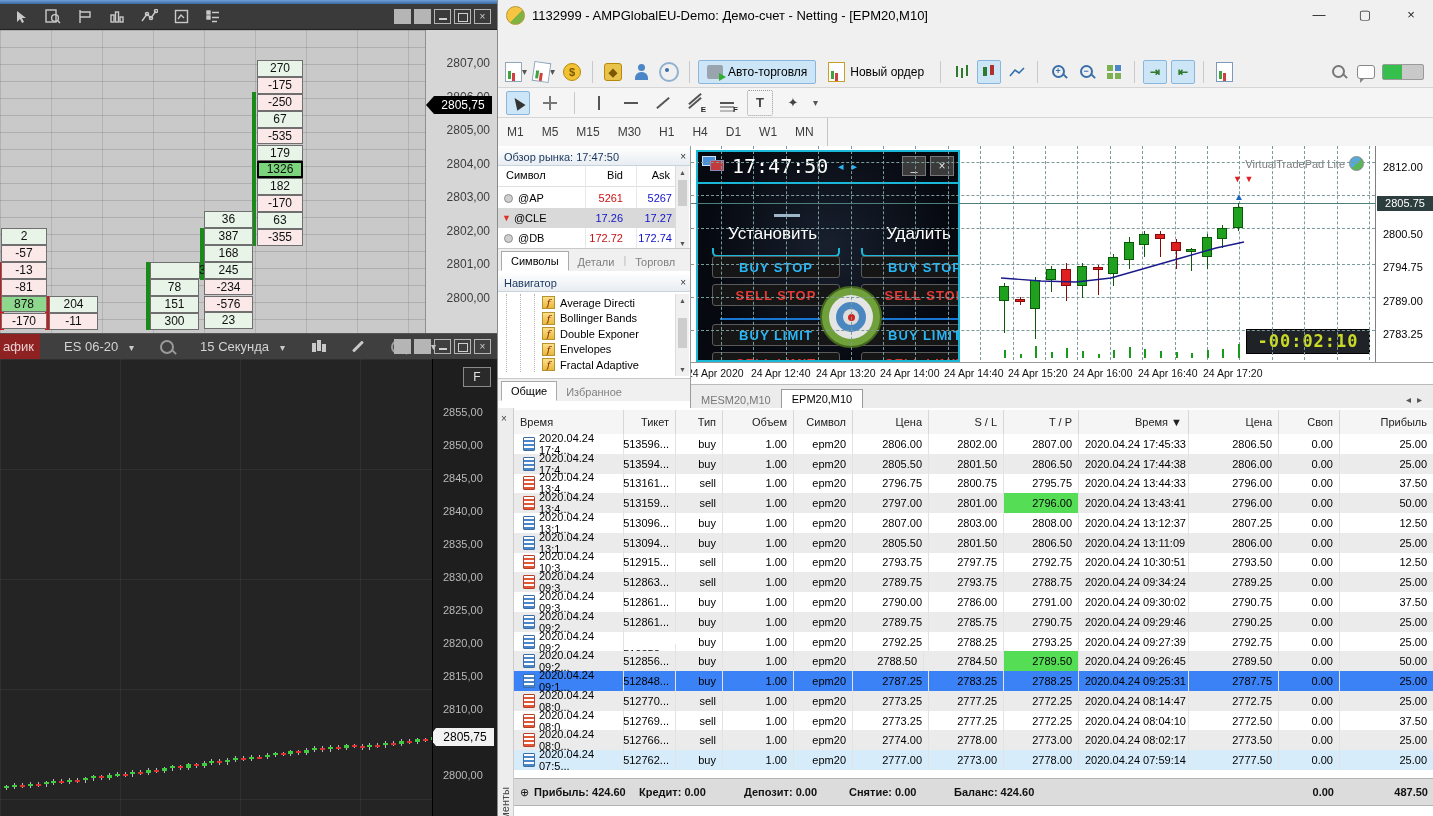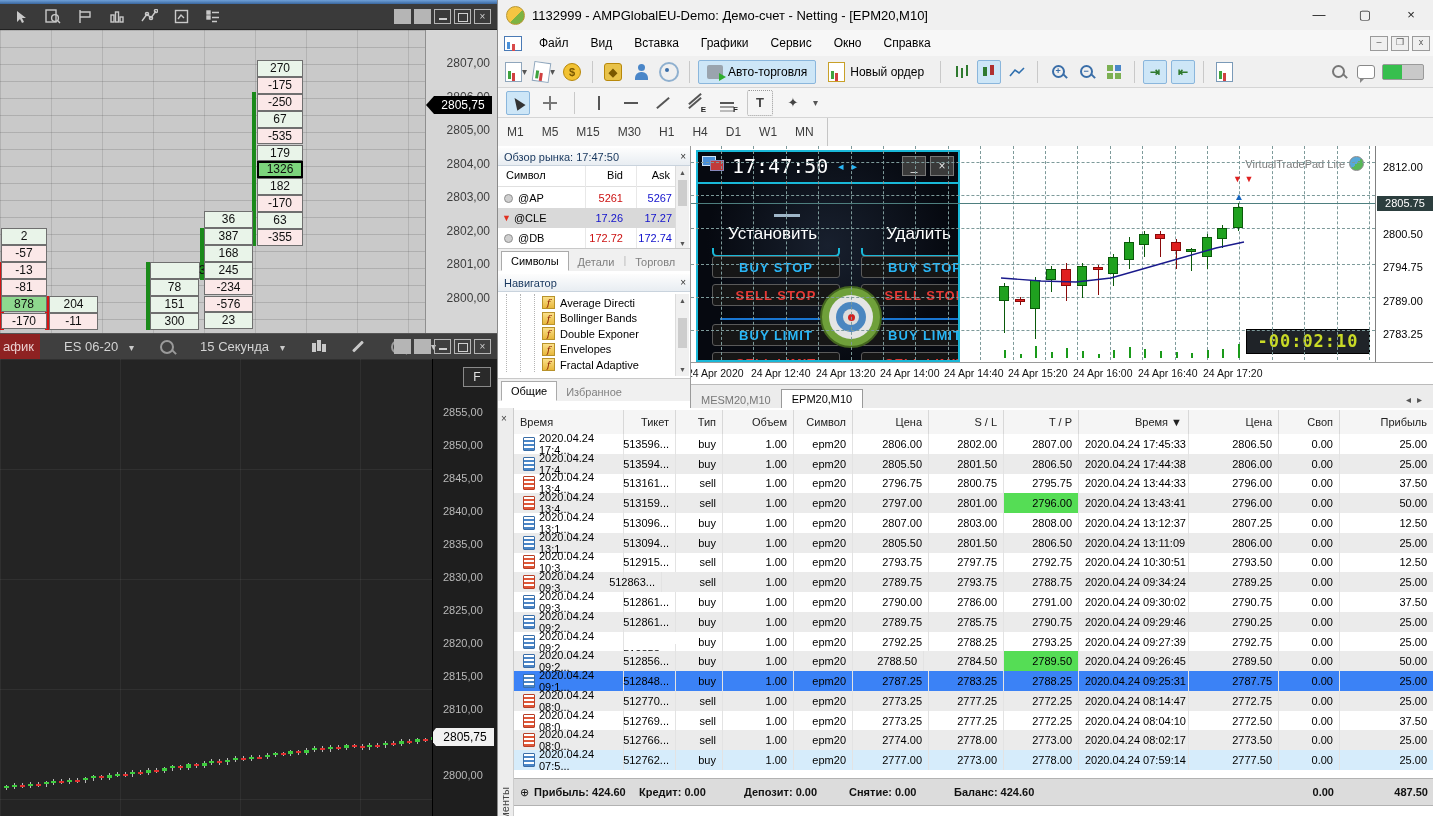--- a/index.html
+++ b/index.html
@@ -510,35 +510,20 @@
   <div class="abs mt">
 
     <div class="abs mt-title">
       <span class="mtlogo"></span>
       <span class="t">1132999 - AMPGlobalEU-Demo: Демо-счет - Netting - [EPM20,M10]</span>
       <span class="cap" style="right:92px;">—</span>
       <span class="cap" style="right:46px;">▢</span>
       <span class="cap" style="right:0;">×</span>
     </div>
 
-    <div class="abs mt-menu" id="mtMenu">
-      <span class="menuchart"></span>
-    <div class="mi">Файл</div>
-        <div class="mi">Вид</div>
-        <div class="mi">Вставка</div>
-        <div class="mi">Графики</div>
-        <div class="mi">Сервис</div>
-        <div class="mi">Окно</div>
-        <div class="mi">Справка</div>
-        <div style="position: absolute; right: 4px; top: 6px; display: flex;">
-          <div class="mdib">–</div>
-          <div class="mdib">❒</div>
-          <div class="mdib">x</div>
-        </div>
-      </div>
 
     <div class="abs mt-tool">
       <span class="tico">
           <span class="pgico"></span>
           <span class="chev" style="color:#555;">▾</span>
         </span>
       <span class="tico">
           <span class="pgico" style="transform:rotate(8deg);"></span>
           <span class="chev" style="color:#555;">▾</span>
         </span>
@@ -1036,21 +1021,21 @@
             <div class="tcell l" style="left: 565px; width: 110px;">2020.04.24 10:30:51</div>
             <div class="tcell r" style="left: 675px; width: 90px;">2793.50</div>
             <div class="tcell r" style="left: 765px; width: 61px;">0.00</div>
             <div class="tcell r" style="left: 826px; width: 94px;">12.50</div>
           </div>
           <div class="trow" style="top: 164.353px; height: 19.7647px; background: rgb(235, 235, 235);">
             <div class="tcell l" style="left: 0px; width: 110px;">
               <div class="doc sell"></div>
               <div>2020.04.24 09:3...</div>
             </div>
-            <div class="tcell r" style="left: 96px; width: 52px;">512863...</div>
+            <div class="tcell r" style="left: 110px; width: 52px;">512863...</div>
             <div class="tcell r" style="left: 162px; width: 47px;">sell</div>
             <div class="tcell r" style="left: 209px; width: 71px;">1.00</div>
             <div class="tcell r" style="left: 280px; width: 59px;">epm20</div>
             <div class="tcell r" style="left: 339px; width: 76px;">2789.75</div>
             <div class="tcell r" style="left: 415px; width: 75px;">2793.75</div>
             <div class="tcell r" style="left: 490px; width: 75px;">2788.75</div>
             <div class="tcell l" style="left: 565px; width: 110px;">2020.04.24 09:34:24</div>
             <div class="tcell r" style="left: 675px; width: 90px;">2789.25</div>
             <div class="tcell r" style="left: 765px; width: 61px;">0.00</div>
             <div class="tcell r" style="left: 826px; width: 94px;">25.00</div>

